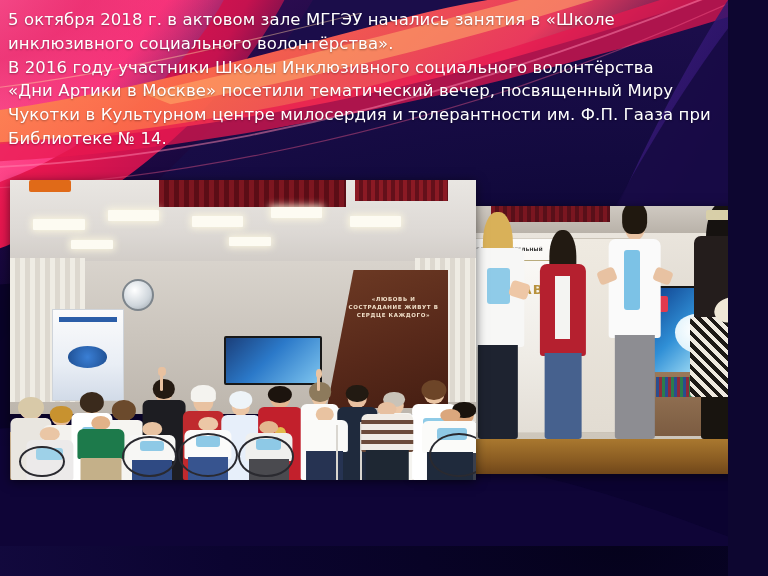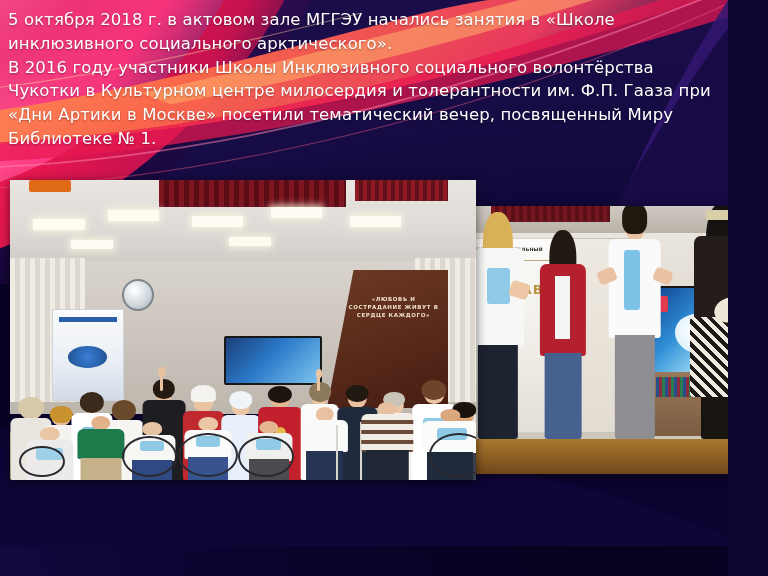--- a/index.html
+++ b/index.html
@@ -194,25 +194,25 @@
     <path d="M768,0 L768,576 L470,576 C520,470 600,330 660,200 C700,112 740,44 768,0 Z" fill="url(#gBlue)" opacity="0.85"></path>
     <path d="M768,30 C700,120 620,260 560,400 C525,482 505,540 498,576 L768,576 Z" fill="#160a42" opacity="0.9"></path>
 
     <path d="M0,300 C180,286 400,330 560,420 C660,476 720,530 768,576 L0,576 Z" fill="#0a0328" opacity="0.95"></path>
     <rect x="0" y="470" width="768" height="106" fill="#0b0330"></rect>
     <path d="M0,452 C200,440 420,462 600,510 C680,532 730,552 768,566 L768,576 L0,576 Z" fill="#10063a" opacity="0.8"></path>
   </svg>
 
   <div class="caption">
     <p>5 октября 2018 г. в актовом зале МГГЭУ начались занятия в «Школе</p>
-    <p>инклюзивного социального арктического».</p>
+    <p>инклюзивного социального волонтёрства».</p>
     <p>В 2016 году участники Школы Инклюзивного социального волонтёрства</p>
+    <p>«Дни Артики в Москве» посетили тематический вечер, посвященный Миру</p>
     <p>Чукотки в Культурном центре милосердия и толерантности им. Ф.П. Гааза при</p>
-    <p>«Дни Артики в Москве» посетили тематический вечер, посвященный Миру</p>
-    <p>Библиотеке № 1.</p>
+    <p>Библиотеке № 14.</p>
   </div>
 
   <div class="photo photo-right">
     <div class="ph-inner blurwrap">
       <div class="rp-wall"></div>
       <div class="rp-ceil"></div>
       <div class="rp-curt"></div>
       <div class="rp-blinds"></div>
       <div class="rp-door"></div>
 

